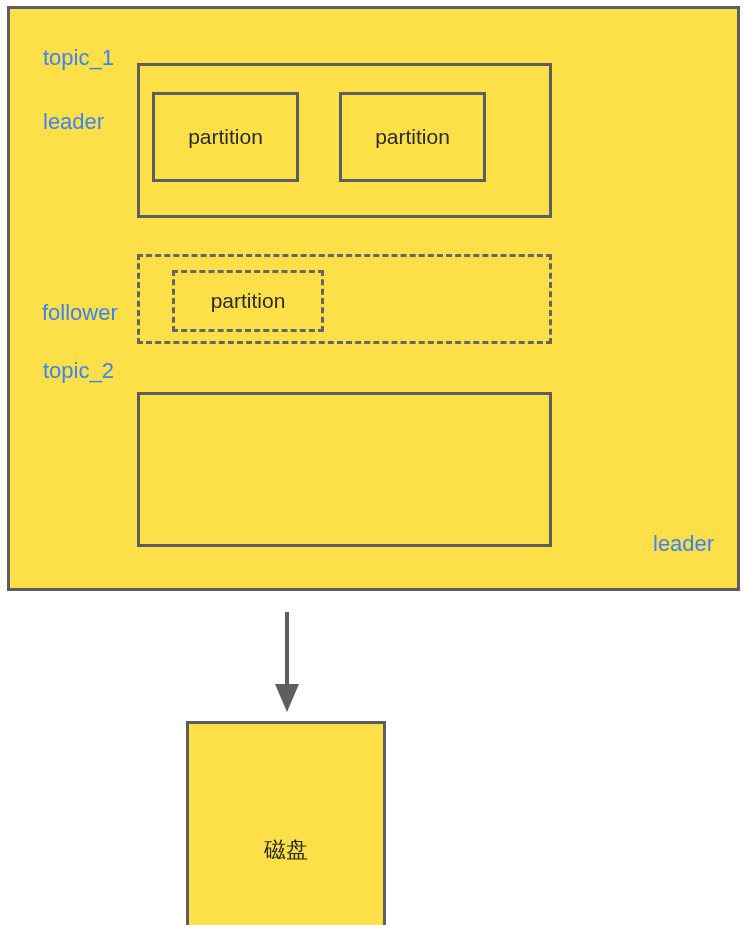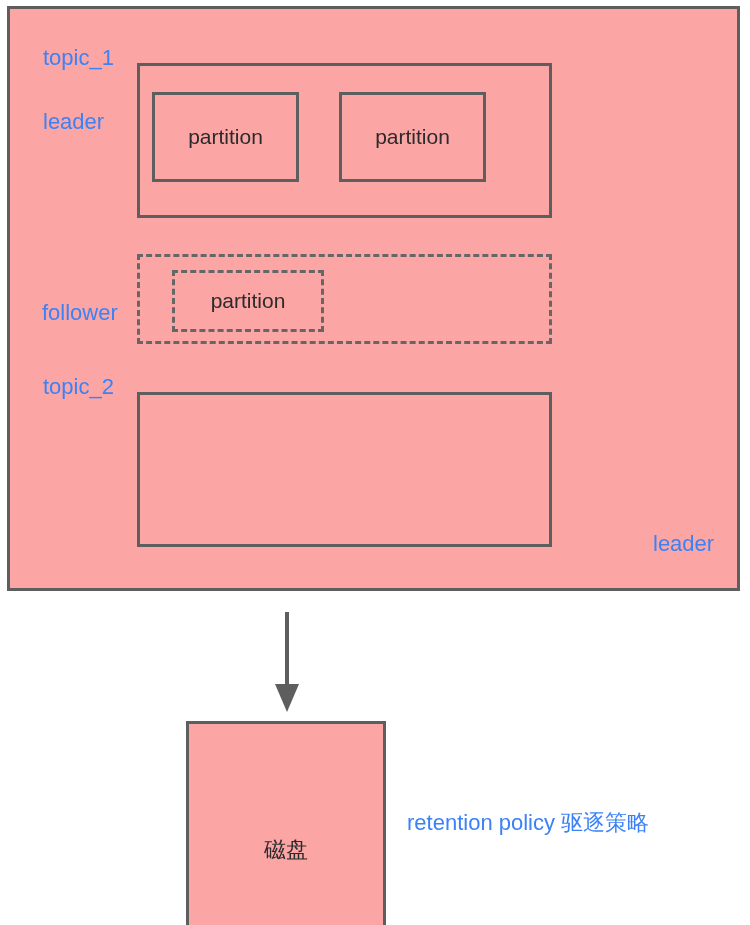--- a/index.html
+++ b/index.html
@@ -20,21 +20,21 @@
     position: absolute;
     left: 0; top: 0;
     width: 750px;
     height: 925px;
   }
 
   
   .box {
     position: absolute;
     box-sizing: border-box;
-    background: #fca5a5;
+    background: #fde047;
     padding-left: 44px;
   }
   .solid-box {
     border: 3px solid #5e5e5e;
   }
   .dashed-box {
     border: 3px dashed #666666;
   }
 
   
@@ -119,21 +119,21 @@
   .free-label {
     position: absolute;
     font-size: 22px;
     line-height: 1;
     color: #3b82f6;
     white-space: nowrap;
   }
   .label-topic1 { left: 43px; top: 47px; }
   .label-leader { left: 43px; top: 111px; }
   .label-follower { left: 42px; top: 302px; }
-  .label-topic2 { left: 43px; top: 376px; }
+  .label-topic2 { left: 43px; top: 360px; }
   .label-broker { left: 653px; top: 533px; }
   .label-retention { left: 407px; top: 812px; font-size: 22px; }
 
   
   .arrow-svg {
     position: absolute;
     left: 262px;
     top: 612px;
     width: 50px;
     height: 104px;
@@ -176,15 +176,14 @@
 
   <svg class="arrow-svg" viewBox="0 0 50 104">
     <line x1="25" y1="0" x2="25" y2="82" stroke="#5e5e5e" stroke-width="4"></line>
     <polygon points="25,100 13,72 37,72" fill="#5e5e5e"></polygon>
   </svg>
 
   <div class="box solid-box disk-box">
     <span class="box-label disk-label">磁盘</span>
   </div>
 
-  <div class="free-label label-retention">retention policy 驱逐策略</div>
 
 </div>
 
 </body></html>

